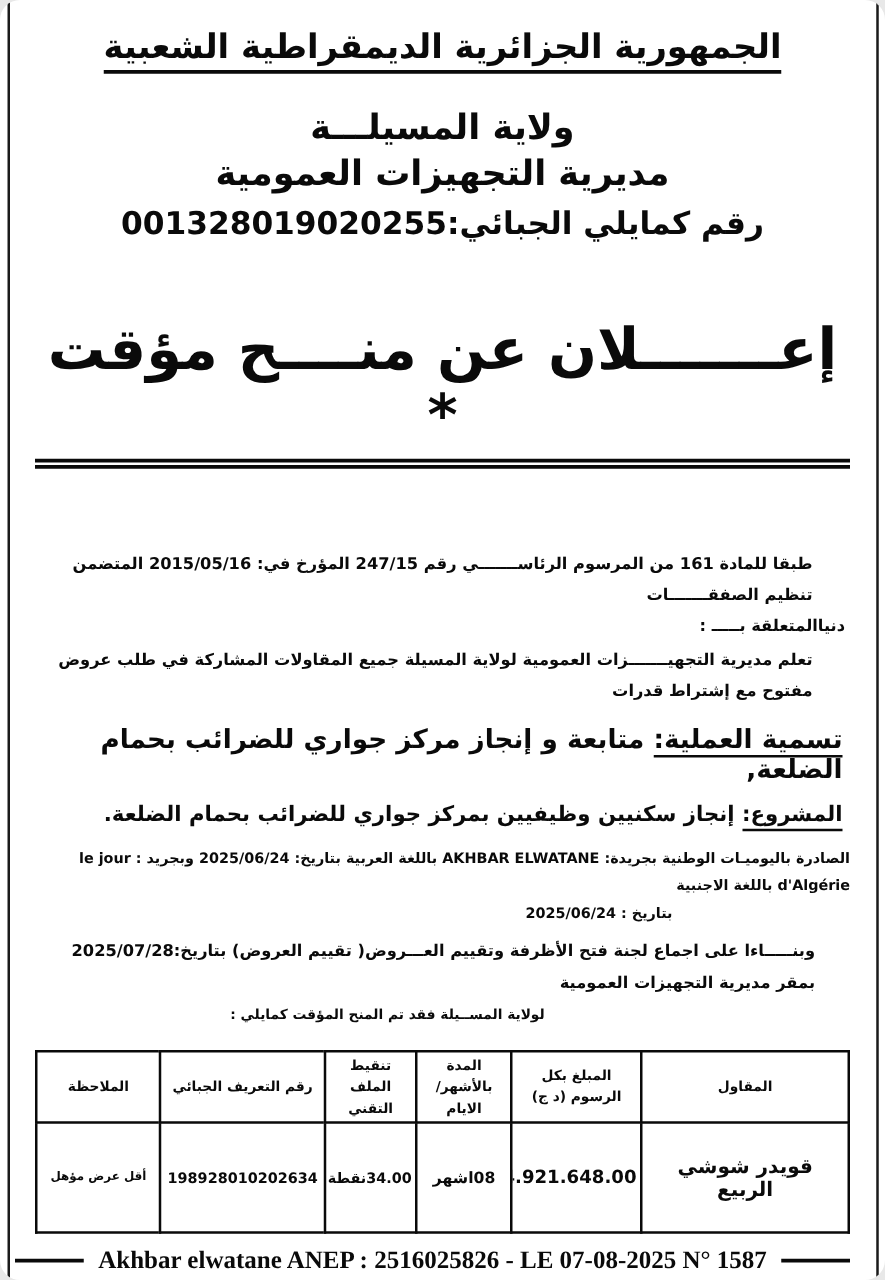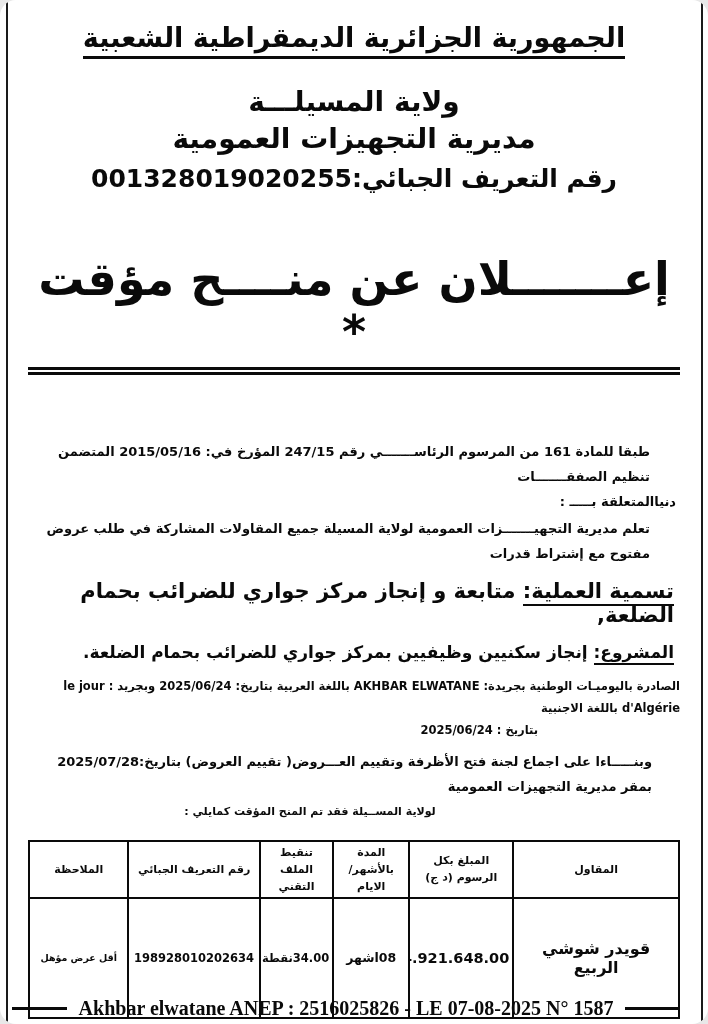--- a/index.html
+++ b/index.html
@@ -41,21 +41,21 @@
 
   table.award {
     width:652px; margin:16px auto 0; border-collapse:collapse;
     border:2px solid #0a0a0a; table-layout:fixed;
   }
   table.award th, table.award td {
     border:2px solid #0a0a0a; text-align:center; vertical-align:middle;
     font-weight:bold; padding:2px 3px; overflow:hidden;
   }
   table.award th { height:54px; font-size:11px; line-height:17px; }
-  table.award td { height:120px; }
+  table.award td { height:88px; }
   col.c-contractor { width:25.5%; } col.c-amount { width:16%; }
   col.c-duration   { width:11.7%; } col.c-score  { width:11.3%; }
   col.c-taxid      { width:20.2%; } col.c-remark { width:15.3%; }
   td.v-contractor { font-size:16px; }
   td.v-amount     { font-size:14.5px; }
   td.v-duration   { font-size:12.5px; }
   td.v-score      { font-size:11.5px; }
   td.v-taxid      { font-size:11.5px; }
   td.v-remark     { font-size:9.5px; }
 
@@ -77,21 +77,21 @@
   <div class="frame-v frame-right"></div>
 
   <div class="content">
 
     <header>
       <div class="republic">
         <span class="u">الجمهورية الجزائرية الديمقراطية الشعبية</span>
       </div>
       <div class="wilaya">ولاية المسيلـــة</div>
       <div class="directorate">مديرية التجهيزات العمومية</div>
-      <div class="taxid">رقم التعريف الجبائي:001328019020255</div>
+      <div class="taxid">رقم كمايلي الجبائي:001328019020255</div>
     </header>
 
     <h1 class="big-title">إعـــــــلان عن منــــح مؤقت *</h1>
 
     <section>
       <p class="para p1a">طبقا للمادة 161 من المرسوم الرئاســـــــي رقم 247/15 المؤرخ في: 2015/05/16 المتضمن تنظيم الصفقـــــــات</p>
       <p class="para p2b">دنياالمتعلقة بـــــ :</p>
       <p class="para p2a">تعلم مديرية التجهيـــــــزات العمومية لولاية المسيلة جميع المقاولات المشاركة في طلب عروض مفتوح مع إشتراط قدرات</p>
 
       <p class="op-line">

